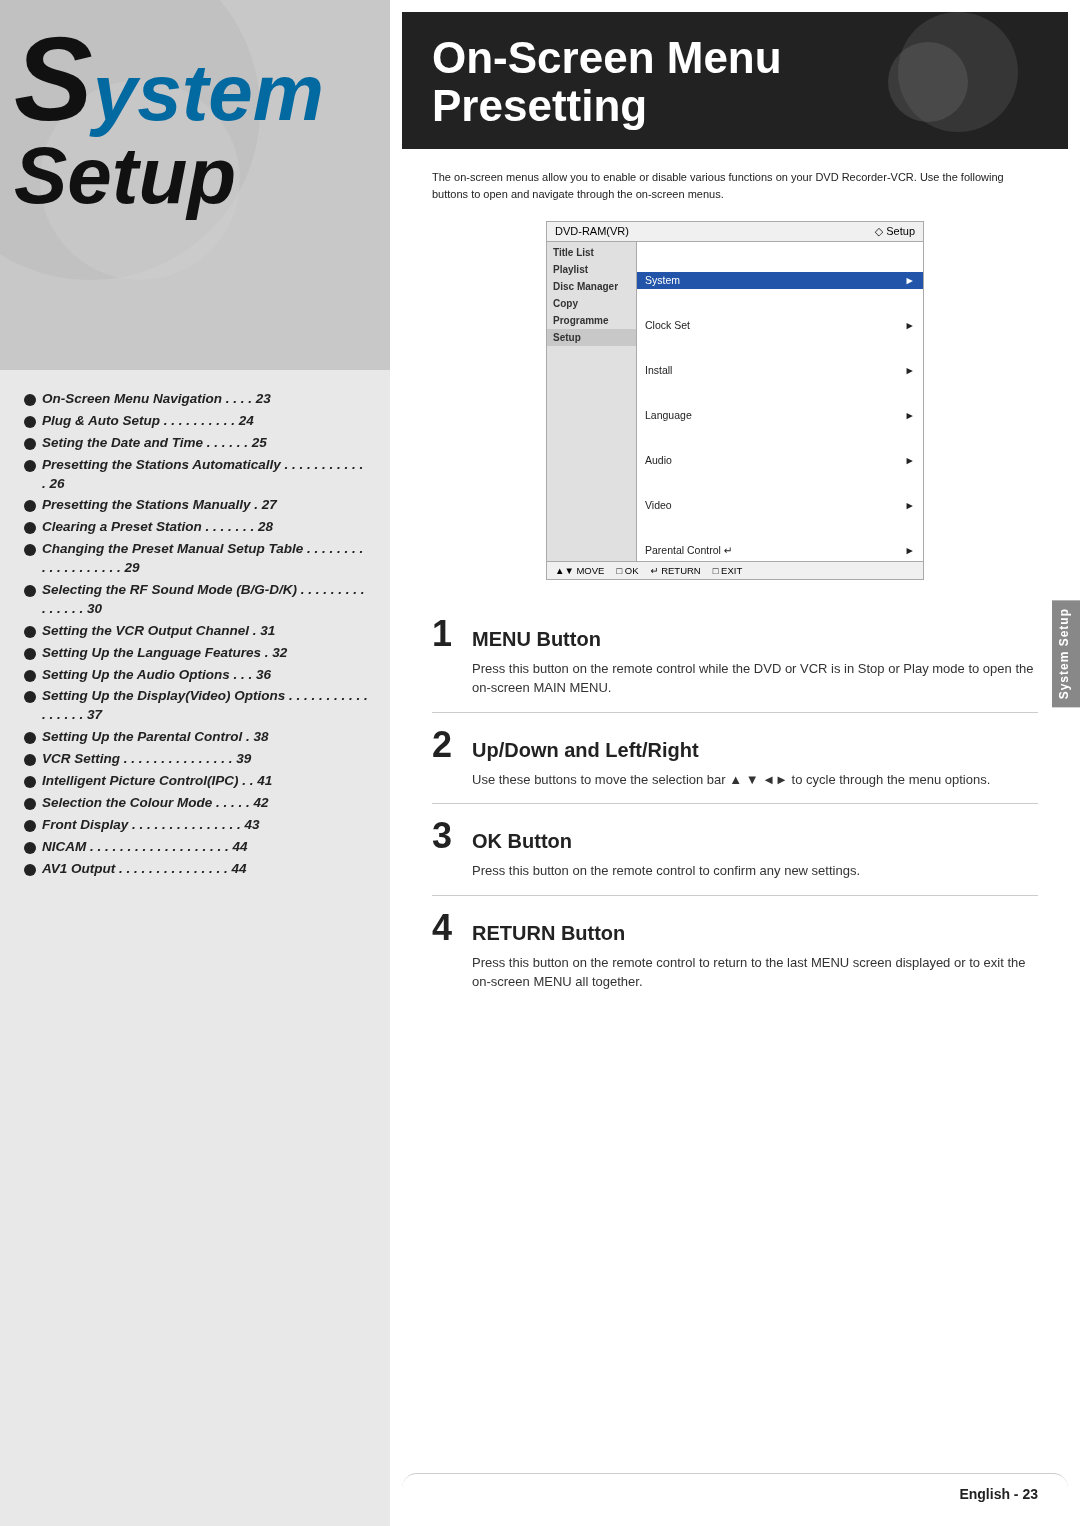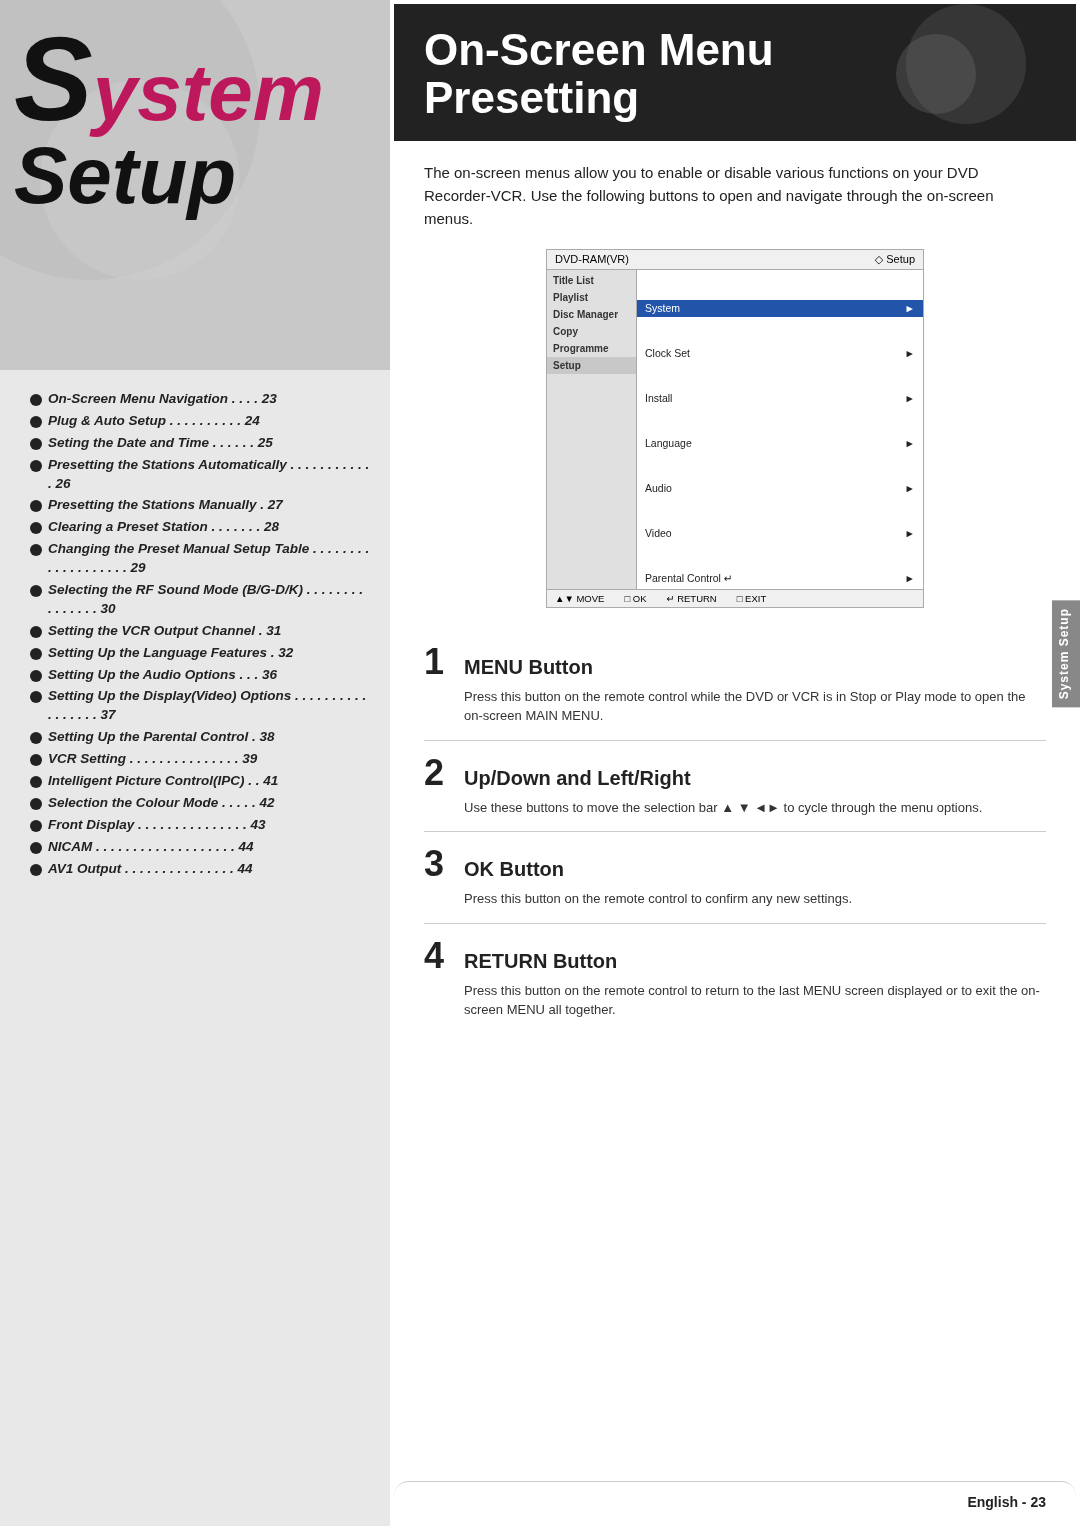--- a/index.html
+++ b/index.html
@@ -48,21 +48,21 @@
       width: 200px;
       height: 200px;
       border-radius: 50%;
       background: #d0d0d0;
       opacity: 0.4;
     }
 
     .toc-container {
       position: absolute;
       top: 390px;
-      left: 30px;
+      left: 24px;
       right: 20px;
     }
 
     .toc-item {
       display: flex;
       align-items: baseline;
       margin-bottom: 3px;
       font-size: 14px;
     }
 
@@ -86,21 +86,21 @@
       flex: 1;
       font-size: 13.5px;
       line-height: 1.4;
     }
 
     
     .right-panel {
       flex: 1;
       min-height: 1526px;
       background: #fff;
-      padding: 4px;
+      padding: 12px;
       position: relative;
       display: flex;
       flex-direction: column;
       justify-content: space-between;
     }
 
     .right-header {
       background: #222;
       color: #fff;
       padding: 22px 30px 18px 30px;
@@ -135,21 +135,21 @@
       z-index: 2;
       position: relative;
     }
 
     .right-content {
       padding: 20px 30px;
       flex: 1;
     }
 
     .intro-text {
-      font-size: 15px;
+      font-size: 11px;
       line-height: 1.55;
       color: #222;
       margin-bottom: 18px;
     }
 
     
     .menu-display {
       border: 1px solid #aaa;
       width: 378px;
       margin: 0 auto 22px auto;
@@ -205,21 +205,21 @@
     }
 
     .menu-main-item.highlight {
       background: #2255aa;
       color: #fff;
     }
 
     .menu-footer {
       background: #f0f0f0;
       display: flex;
-      gap: 20px;
+      gap: 12px;
       padding: 3px 8px;
       border-top: 1px solid #aaa;
       font-size: 9.5px;
     }
 
     
     .section {
       margin-bottom: 0;
       border-bottom: 1px solid #ccc;
       padding-bottom: 14px;
@@ -296,21 +296,21 @@
       position: absolute;
       top: 20px;
       left: 14px;
       z-index: 10;
     }
 
     .title-system {
       font-size: 80px;
       font-weight: 900;
       font-style: italic;
-      color: #be185d;
+      color: #0369a1;
       line-height: 1;
       display: block;
     }
 
     .title-s-big {
       font-size: 118px;
       font-weight: 900;
       font-style: italic;
       color: #111;
     }

